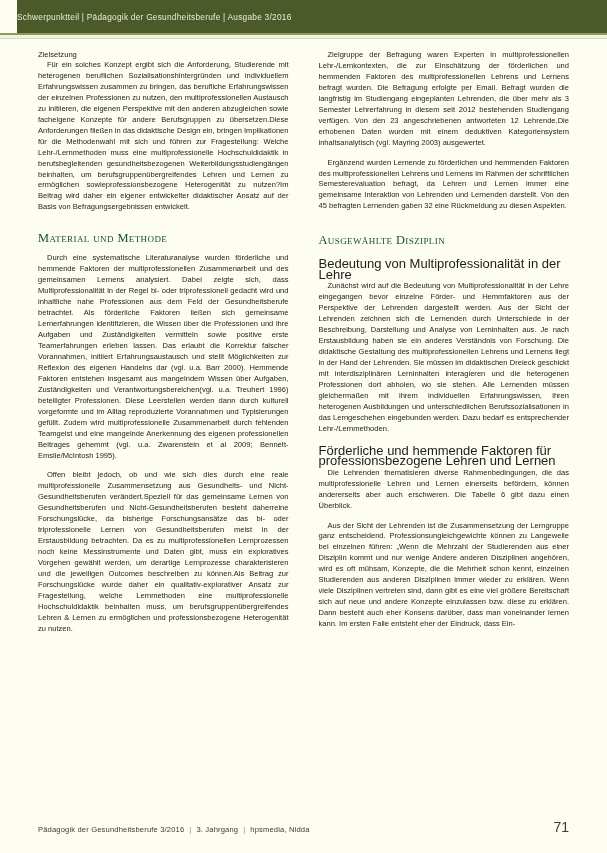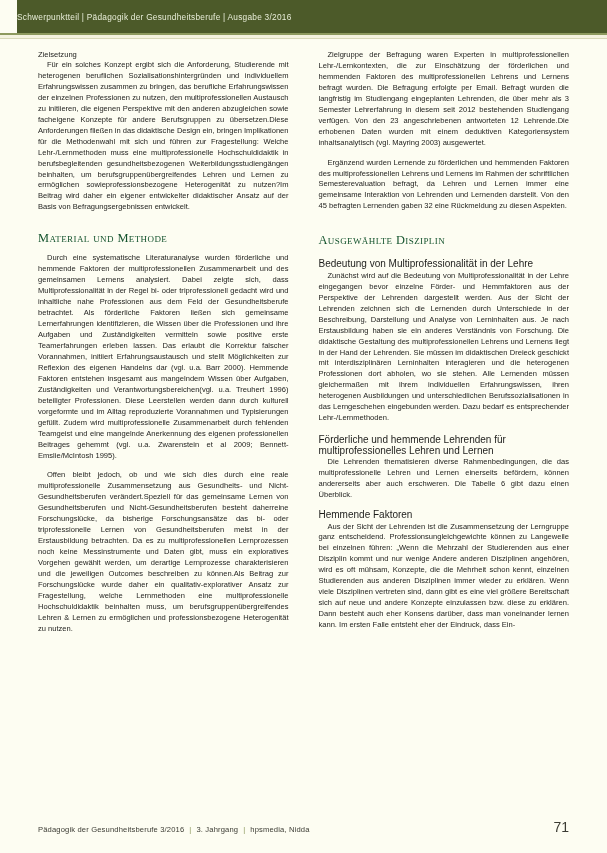--- a/index.html
+++ b/index.html
@@ -92,21 +92,21 @@
     font-variant: small-caps;
     font-size: 12.4px;
     font-weight: normal;
     letter-spacing: 0.4px;
     color: #14532d;
   }
   h2.section.first { margin-top: 18px; }
 
   h3.sub {
     margin: 11px 0 1px 0;
-    font-size: 10px;
+    font-size: 13px;
     font-weight: normal;
     color: #1d1d1b;
     line-height: 10.5px;
     text-align: left;
   }
   h3.sub.tight { margin-top: 9px; }
 
   .intro-label {
     margin: 0 0 1px 0;
     font-size: 7.6px;
@@ -167,25 +167,24 @@
       <p class="body">Zielgruppe der Befragung waren Experten in multiprofessionellen Lehr-/Lernkontexten, die zur Einschätzung der förderlichen und hemmenden Faktoren des multiprofessionellen Lehrens und Lernens befragt wurden. Die Befragung erfolgte per Email. Befragt wurden die langfristig im Studiengang eingeplanten Lehrenden, die über mehr als 3 Semester Lehrerfahrung in diesem seit 2012 bestehenden Studiengang verfügen. Von den 23 angeschriebenen antworteten 12 Lehrende.Die erhobenen Daten wurden mit einem deduktiven Kategoriensystem inhaltsanalytisch (vgl. Mayring 2003) ausgewertet.</p>
 
       <p class="body">Ergänzend wurden Lernende zu förderlichen und hemmenden Faktoren des multiprofessionellen Lehrens und Lernens im Rahmen der schriftlichen Semesterevaluation befragt, da Lehren und Lernen immer eine gemeinsame Interaktion von Lehrenden und Lernenden darstellt. Von den 45 befragten Lernenden gaben 32 eine Rückmeldung zu diesen Aspekten.</p>
 
       <h2 class="section">Ausgewählte Disziplin</h2>
 
       <h3 class="sub">Bedeutung von Multiprofessionalität in der Lehre</h3>
 
       <p class="body">Zunächst wird auf die Bedeutung von Multiprofessionalität in der Lehre eingegangen bevor einzelne Förder- und Hemmfaktoren aus der Perspektive der Lehrenden dargestellt werden. Aus der Sicht der Lehrenden zeichnen sich die Lernenden durch Unterschiede in der Beschreibung, Darstellung und Analyse von Lerninhalten aus. Je nach Erstausbildung haben sie ein anderes Verständnis von Forschung. Die didaktische Gestaltung des multiprofessionellen Lehrens und Lernens liegt in der Hand der Lehrenden. Sie müssen im didaktischen Dreieck geschickt mit interdisziplinären Lerninhalten interagieren und die heterogenen Professionen dort abholen, wo sie stehen. Alle Lernenden müssen gleichermaßen mit ihrem individuellen Erfahrungswissen, ihren heterogenen Ausbildungen und unterschiedlichen Berufssozialisationen in das Lerngeschehen eingebunden werden. Dazu bedarf es entsprechender Lehr-/Lernmethoden.</p>
 
-      <h3 class="sub">Förderliche und hemmende Lehrenden für multiprofessionelles Lehren und Lernen</h3>
+      <h3 class="sub">Förderliche und hemmende Faktoren für professionsbezogene Lehren und Lernen</h3>
 
       <p class="body">Die Lehrenden thematisieren diverse Rahmenbedingungen, die das multiprofessionelle Lehren und Lernen einerseits befördern, können andererseits aber auch erschweren. Die Tabelle 6 gibt dazu einen Überblick.</p>
 
-      <h3 class="sub tight">Hemmende Faktoren</h3>
 
       <p class="body">Aus der Sicht der Lehrenden ist die Zusammensetzung der Lerngruppe ganz entscheidend. Professionsungleichgewichte können zu Langeweile bei einzelnen führen: „Wenn die Mehrzahl der Studierenden aus einer Disziplin kommt und nur wenige Andere anderen Disziplinen angehören, wird es oft mühsam, Konzepte, die die Mehrheit schon kennt, einzelnen Studierenden aus anderen Disziplinen immer wieder zu erklären. Wenn viele Disziplinen vertreten sind, dann gibt es eine viel größere Bereitschaft sich auf neue und andere Konzepte einzulassen bzw. diese zu erklären. Dann besteht auch eher Konsens darüber, dass man voneinander lernen kann. Im ersten Falle entsteht eher der Eindruck, dass Ein-</p>
     </div>
 
   </div>
 </div>
 
 <div class="footer">
   <div>
     <span class="footer-text">Pädagogik der Gesundheitsberufe 3/2016</span><span class="footer-text footer-sep">|</span><span class="footer-text">3. Jahrgang</span><span class="footer-text footer-sep">|</span><span class="footer-text">hpsmedia, Nidda</span>

